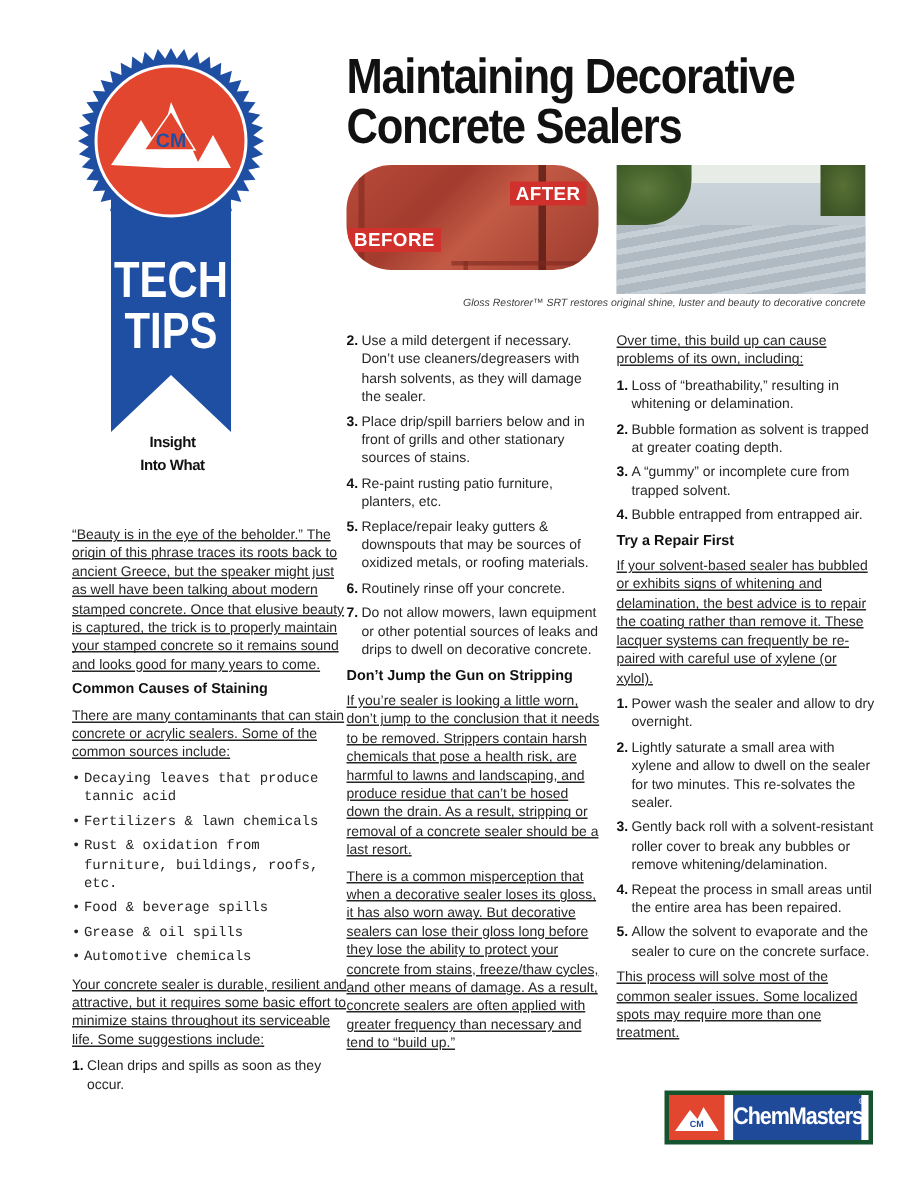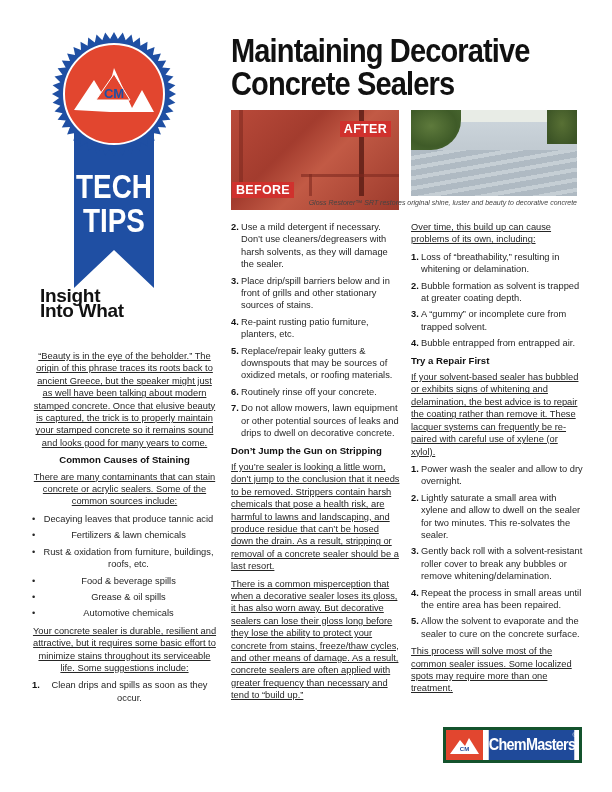--- a/index.html
+++ b/index.html
@@ -1,30 +1,30 @@
 <!DOCTYPE html>
 <html><head>
 <meta charset="utf-8">
 <style>
   html, body { margin:0; padding:0; background:#fff; }
   body { width:612px; height:792px; position:relative; overflow:hidden;
          font-family:"Liberation Sans", sans-serif; color:#222; }
   .abs { position:absolute; }
   
   #badge { left:50px; top:30px; width:128px; height:262px; }
-  .tagline { left:40px; top:288px; width:150px; text-align:left; font-weight:bold;
-             font-size:19px; line-height:15px; color:#111; font-family:"Liberation Sans", sans-serif; letter-spacing:-0.3px; }
+  .tagline { left:40px; top:288px; width:150px; text-align:center; font-weight:bold;
+             font-size:10px; line-height:15px; color:#111; font-family:"Liberation Sans", sans-serif; letter-spacing:-0.3px; }
   .tagline span { display:block; }
   
   .title { left:231px; top:34px; font-family:"Liberation Sans", sans-serif; font-weight:bold;
            font-size:33px; line-height:33px; color:#111; letter-spacing:-1px; transform:scaleX(0.88); transform-origin:left top; white-space:nowrap; }
   .title span { display:block; }
   
-  .photo1 { left:231px; top:110px; width:168px; height:100px; overflow:hidden;
-            background:linear-gradient(135deg,#b94a3a 0%,#a33c2e 35%,#c25a45 55%,#9c3a2c 100%); }
+  .photo1 { left:231px; top:110px; width:168px; height:70px; overflow:hidden;
+            background:linear-gradient(135deg,#b94a3a 0%,#a33c2e 35%,#c25a45 55%,#9c3a2c 100%);border-radius:30px; }
   .photo1 .seam1 { position:absolute; left:8px; top:0; width:4px; height:86px; background:#7e2a20; opacity:.6; }
   .photo1 .seam2 { position:absolute; left:128px; top:0; width:5px; height:86px; background:#5a1c14; opacity:.8; }
   .photo1 .seam3 { position:absolute; left:70px; top:64px; width:100px; height:3px; background:#7e2a20; opacity:.6; }
   .photo1 .seam4 { position:absolute; left:78px; top:64px; width:3px; height:22px; background:#7e2a20; opacity:.6; }
   .label-after { position:absolute; right:8px; top:11px; background:#d0312d; color:#fff; font-weight:bold;
                  font-size:12.5px; padding:1px 4px; letter-spacing:.3px; }
   .label-before { position:absolute; left:1px; bottom:12px; background:#d0312d; color:#fff; font-weight:bold;
                   font-size:12.5px; padding:1px 4px; letter-spacing:.3px; }
   .photo2 { left:411px; top:110px; width:166px; height:86px; overflow:hidden;
             background:linear-gradient(180deg,#cfd8de 0%,#c3ccd3 40%,#b4bec6 100%); }
@@ -34,27 +34,27 @@
             background:radial-gradient(ellipse at 50% 40%,#587034 0%,#3c5426 80%); }
   .photo2 .sky { position:absolute; left:50px; top:0; width:90px; height:12px; background:#e8ece6; }
   .photo2 .pave { position:absolute; left:0; top:40px; width:166px; height:46px;
             background:repeating-linear-gradient(170deg,#aeb9c2 0 6px,#c7d0d6 6px 10px); opacity:.9; }
   .caption { left:231px; top:199px; width:346px; text-align:right; font-style:italic;
              font-size:7px; color:#444; }
   
   .col { position:absolute; font-size:9.3px; line-height:12.4px; color:#262626; }
   .col p { margin:0 0 5px 0;text-decoration:underline; }
   .col h3 { margin:2px 0 4px 0; font-size:9.6px; font-weight:bold; color:#111; }
-  .col ul { margin:0 0 5px 0; padding:0; list-style:none; }
+  .col ul { margin:0 0 5px 0; padding:0; list-style:none;font-family:Liberation Mono, monospace; }
   .col ul li { position:relative; padding-left:8px; margin-bottom:4px; }
   .col ul li::before { content:"•"; position:absolute; left:0; top:0; }
   .col ol { margin:0 0 5px 0; padding:0; list-style:none; }
   .col ol li { position:relative; padding-left:10px; margin-bottom:4px; }
   .col ol li .num { position:absolute; left:0; top:0; font-weight:bold; color:#111; }
-  #col1 { left:32px; top:350px; width:185px;text-align:center; }
+  #col1 { left:48px; top:350px; width:185px; }
   #col2 { left:231px; top:221px; width:172px; }
   #col3 { left:411px; top:221px; width:172px; }
   
   .logo { left:443px; top:727px; width:133px; height:30px; border:3px solid #14532d; }
   .logo .red { position:absolute; left:0; top:0; width:37px; height:30px; background:#e2462f; }
   .logo .blue { position:absolute; left:38px; top:0; width:95px; height:30px; background:#1f4a9a; color:#fff;
                 font-weight:bold; font-size:16px; line-height:30px; text-align:center; letter-spacing:-0.8px; transform:scaleX(0.9); }
   .logo .reg { position:absolute; right:2px; top:2px; font-size:6px; color:#fff; }
 </style>
 </head>

